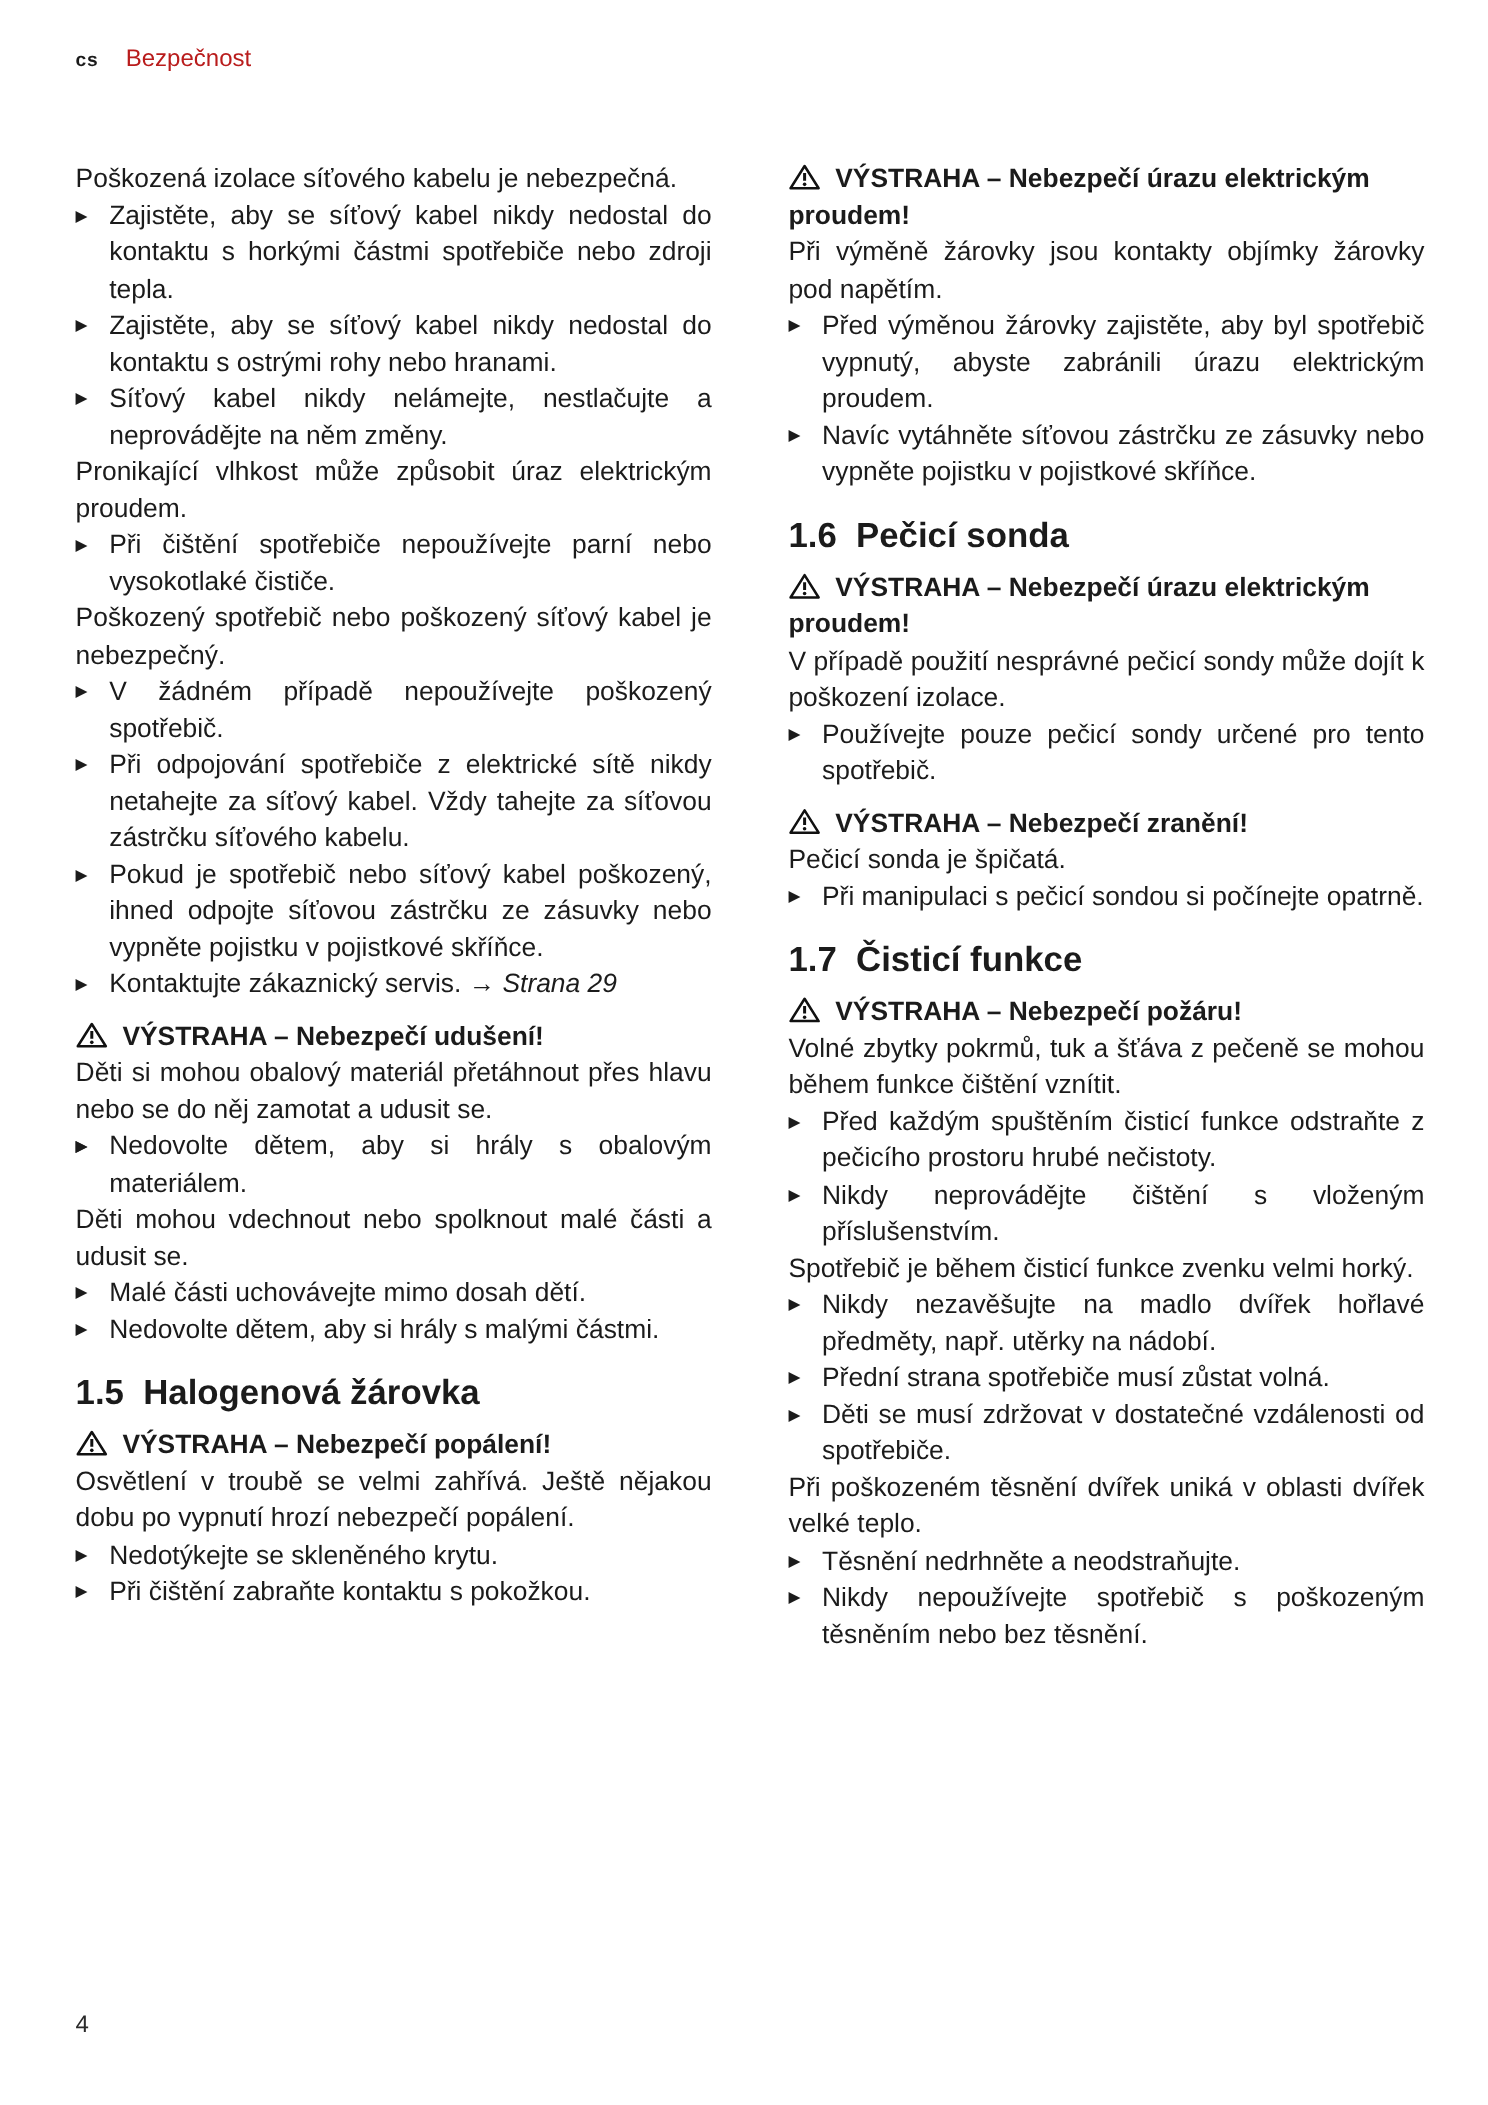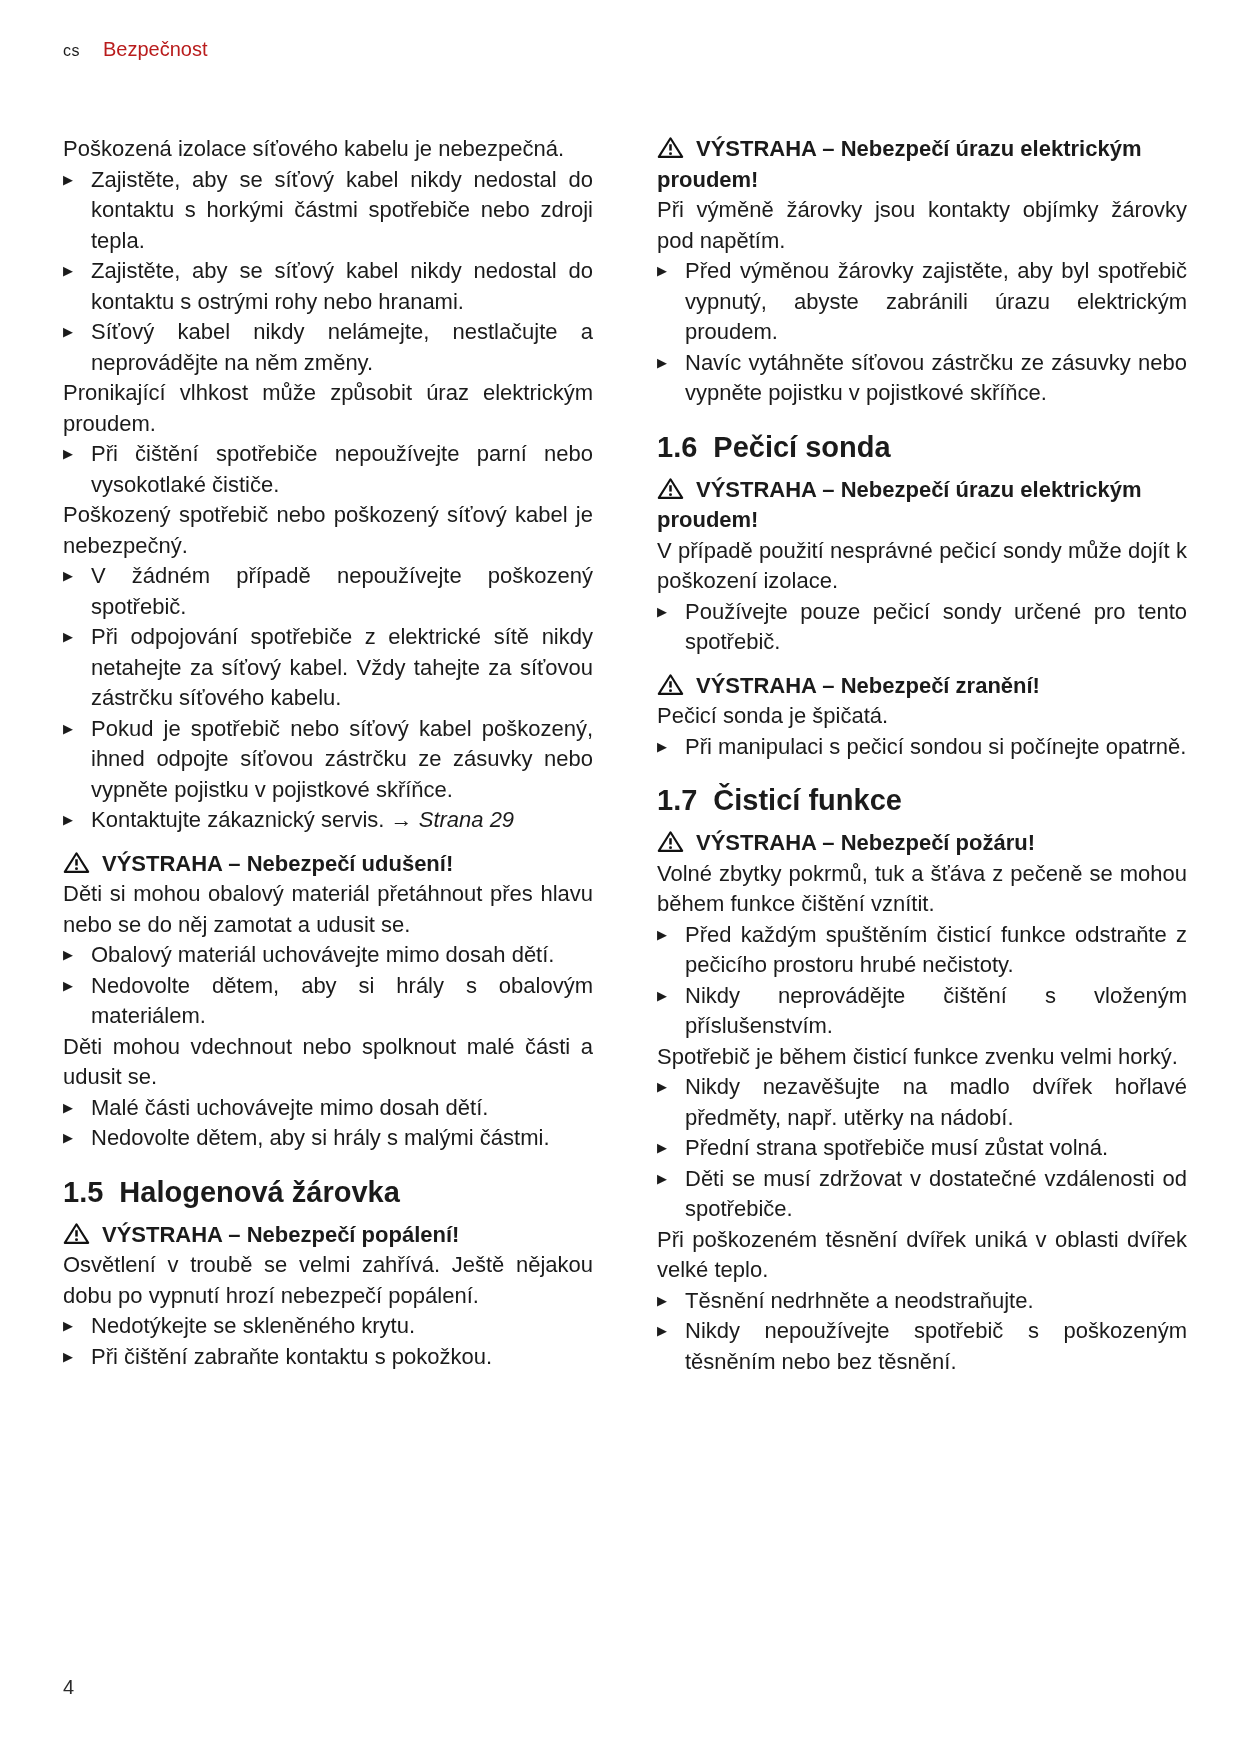--- a/index.html
+++ b/index.html
@@ -11,21 +11,21 @@
     overflow: hidden;
   }
   .page { position: absolute; inset: 0; background: #fff; }
 
   
   .pg-header {
     position: absolute; left: 63px; top: 38px;
     display: flex; align-items: baseline; gap: 23px;
   }
   .pg-header .lang {
-    font-size: 16px; font-weight: 400; color: #1b1b1b; letter-spacing: 0.5px;
+    font-size: 16px; font-weight: 700; color: #1b1b1b; letter-spacing: 0.5px;
   }
   .pg-header .htitle { font-size: 20px; color: #b91c1c; }
 
   
   .cols {
     position: absolute; left: 63px; top: 106px;
     display: flex; gap: 64px; margin-top: 28px;
   }
   .col { width: 530px; font-size: 22px; line-height: 30.5px; }
 
@@ -79,21 +79,21 @@
         <div class="bullet"><span class="marker">▶</span><span>V žádném případě nepoužívejte poškozený spotřebič.</span></div>
         <div class="bullet"><span class="marker">▶</span><span>Při odpojování spotřebiče z elektrické sítě nikdy netahejte za síťový kabel. Vždy tahejte za síťovou zástrčku síťového kabelu.</span></div>
         <div class="bullet"><span class="marker">▶</span><span>Pokud je spotřebič nebo síťový kabel poškozený, ihned odpojte síťovou zástrčku ze zásuvky nebo vypněte pojistku v pojistkové skříňce.</span></div>
         <div class="bullet"><span class="marker">▶</span><span>Kontaktujte zákaznický servis.<span> → </span><span class="xref">Strana 29</span></span></div>
         <p class="warning"><svg class="wicon" width="27" height="23" viewBox="0 0 28 24" aria-hidden="true">
             <path d="M14 2.4 L26.2 21.8 H1.8 Z" fill="none" stroke="#111" stroke-width="2.2" stroke-linejoin="round"></path>
             <path d="M14 8.6 L14 15.2" stroke="#111" stroke-width="2.6"></path>
             <circle cx="14" cy="18.4" r="1.55" fill="#111"></circle>
           </svg><span>VÝSTRAHA – Nebezpečí udušení!</span></p>
         <p class="para">Děti si mohou obalový materiál přetáhnout přes hlavu nebo se do něj zamotat a udusit se.</p>
-        <div class="bullet"><span class="marker">▶</span><span>Obalový materiál uchovávejte mimo dosah dětí.</span></div>
+        <div class="bullet"><span class="marker">▶</span></div>
         <div class="bullet"><span class="marker">▶</span><span>Nedovolte dětem, aby si hrály s obalovým materiálem.</span></div>
         <p class="para">Děti mohou vdechnout nebo spolknout malé části a udusit se.</p>
         <div class="bullet"><span class="marker">▶</span><span>Malé části uchovávejte mimo dosah dětí.</span></div>
         <div class="bullet"><span class="marker">▶</span><span>Nedovolte dětem, aby si hrály s malými částmi.</span></div>
         <h2 class="section"><span class="num">1.5</span><span>Halogenová žárovka</span></h2>
         <p class="warning"><svg class="wicon" width="27" height="23" viewBox="0 0 28 24" aria-hidden="true">
             <path d="M14 2.4 L26.2 21.8 H1.8 Z" fill="none" stroke="#111" stroke-width="2.2" stroke-linejoin="round"></path>
             <path d="M14 8.6 L14 15.2" stroke="#111" stroke-width="2.6"></path>
             <circle cx="14" cy="18.4" r="1.55" fill="#111"></circle>
           </svg><span>VÝSTRAHA – Nebezpečí popálení!</span></p>

